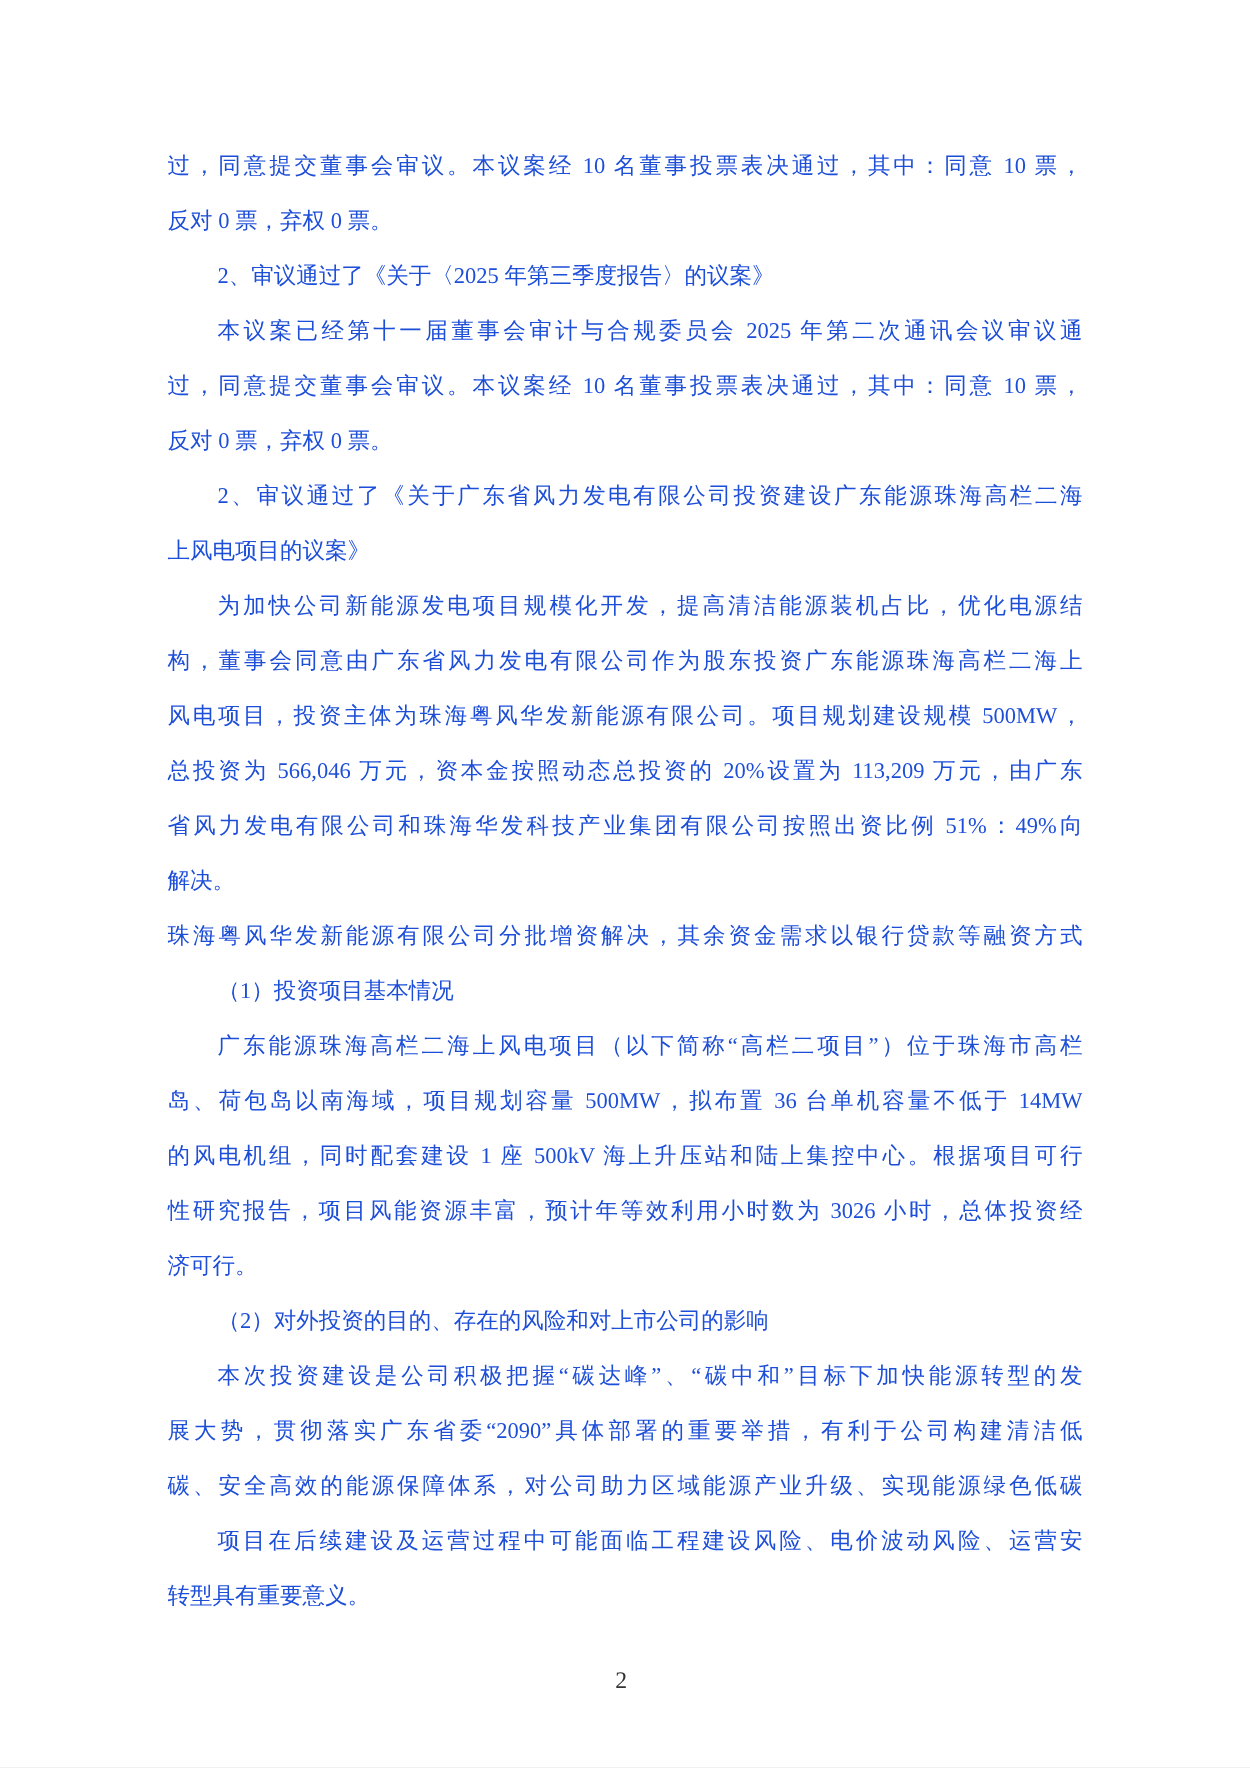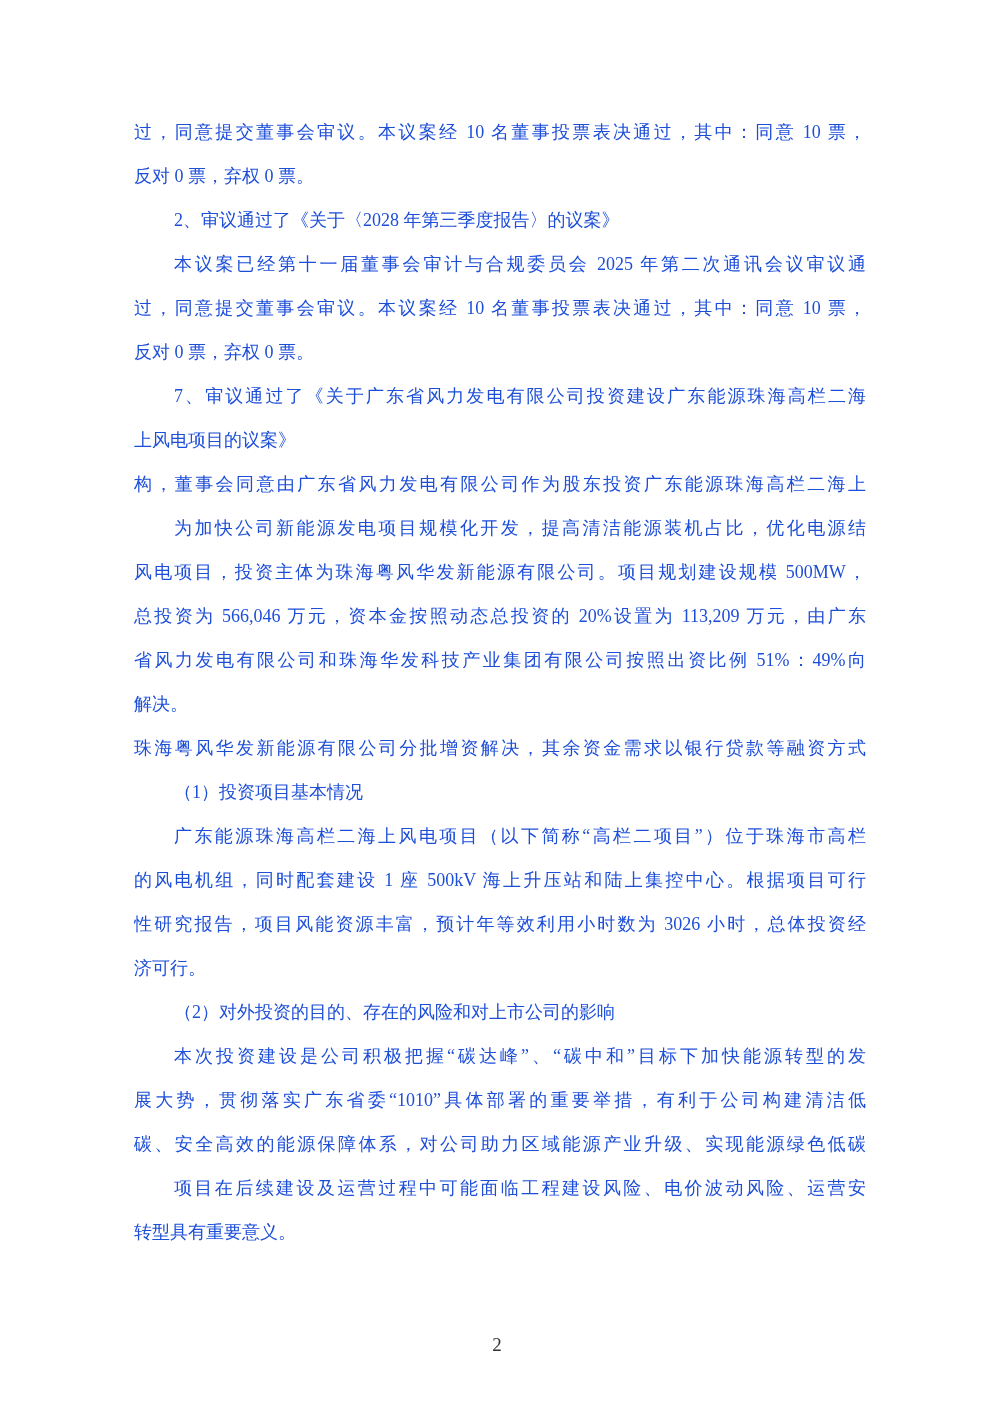--- a/index.html
+++ b/index.html
@@ -51,41 +51,42 @@
     color: #333333;
   }
 </style>
 </head>
 <body>
 
 <div class="page">
   <div class="doc-body">
       <div class="line">过，同意提交董事会审议。本议案经 10 名董事投票表决通过，其中：同意 10 票，</div>
       <div class="line last">反对 0 票，弃权 0 票。</div>
-      <div class="line indent last">2、审议通过了《关于〈2028 年第三季度报告〉的议案》</div>
+      <div class="line indent last">2、审议通过了《关于〈2025 年第三季度报告〉的议案》</div>
       <div class="line indent">本议案已经第十一届董事会审计与合规委员会 2025 年第二次通讯会议审议通</div>
       <div class="line">过，同意提交董事会审议。本议案经 10 名董事投票表决通过，其中：同意 10 票，</div>
       <div class="line last">反对 0 票，弃权 0 票。</div>
-      <div class="line indent">7、审议通过了《关于广东省风力发电有限公司投资建设广东能源珠海高栏二海</div>
+      <div class="line indent">2、审议通过了《关于广东省风力发电有限公司投资建设广东能源珠海高栏二海</div>
       <div class="line last">上风电项目的议案》</div>
+      <div class="line indent">为加快公司新能源发电项目规模化开发，提高清洁能源装机占比，优化电源结</div>
       <div class="line">构，董事会同意由广东省风力发电有限公司作为股东投资广东能源珠海高栏二海上</div>
-      <div class="line indent">为加快公司新能源发电项目规模化开发，提高清洁能源装机占比，优化电源结</div>
       <div class="line">风电项目，投资主体为珠海粤风华发新能源有限公司。项目规划建设规模 500MW，</div>
       <div class="line">总投资为 566,046 万元，资本金按照动态总投资的 20%设置为 113,209 万元，由广东</div>
       <div class="line">省风力发电有限公司和珠海华发科技产业集团有限公司按照出资比例 51%：49%向</div>
       <div class="line last">解决。</div>
       <div class="line">珠海粤风华发新能源有限公司分批增资解决，其余资金需求以银行贷款等融资方式</div>
       <div class="line indent last">（1）投资项目基本情况</div>
       <div class="line indent">广东能源珠海高栏二海上风电项目（以下简称“高栏二项目”）位于珠海市高栏</div>
+      <div class="line">岛、荷包岛以南海域，项目规划容量 500MW，拟布置 36 台单机容量不低于 14MW</div>
       <div class="line">的风电机组，同时配套建设 1 座 500kV 海上升压站和陆上集控中心。根据项目可行</div>
       <div class="line">性研究报告，项目风能资源丰富，预计年等效利用小时数为 3026 小时，总体投资经</div>
       <div class="line last">济可行。</div>
       <div class="line indent last">（2）对外投资的目的、存在的风险和对上市公司的影响</div>
       <div class="line indent">本次投资建设是公司积极把握“碳达峰”、“碳中和”目标下加快能源转型的发</div>
-      <div class="line">展大势，贯彻落实广东省委“1010”具体部署的重要举措，有利于公司构建清洁低</div>
+      <div class="line">展大势，贯彻落实广东省委“2090”具体部署的重要举措，有利于公司构建清洁低</div>
       <div class="line">碳、安全高效的能源保障体系，对公司助力区域能源产业升级、实现能源绿色低碳</div>
       <div class="line indent">项目在后续建设及运营过程中可能面临工程建设风险、电价波动风险、运营安</div>
       <div class="line last">转型具有重要意义。</div>
     </div>
   <div class="page-footer">
     <span class="page-number">2</span>
   </div>
 </div>
 
 </body></html>

